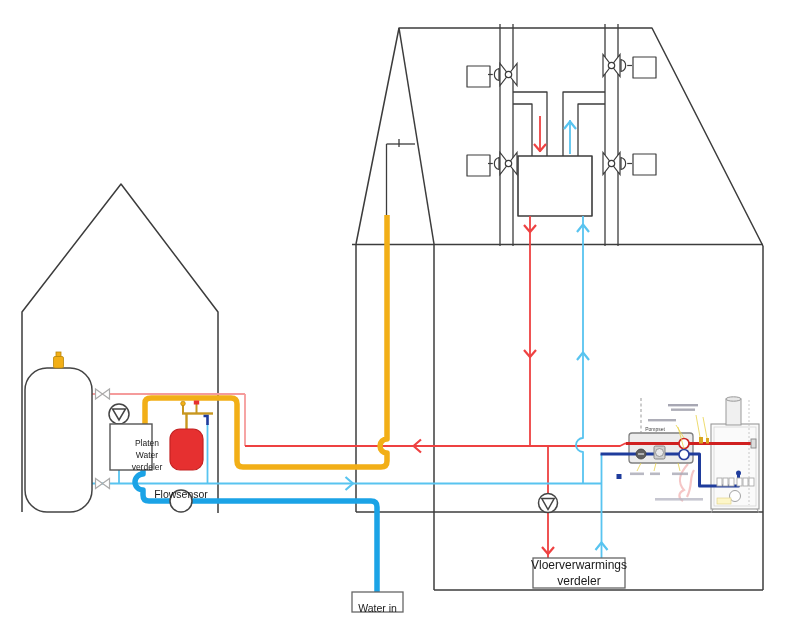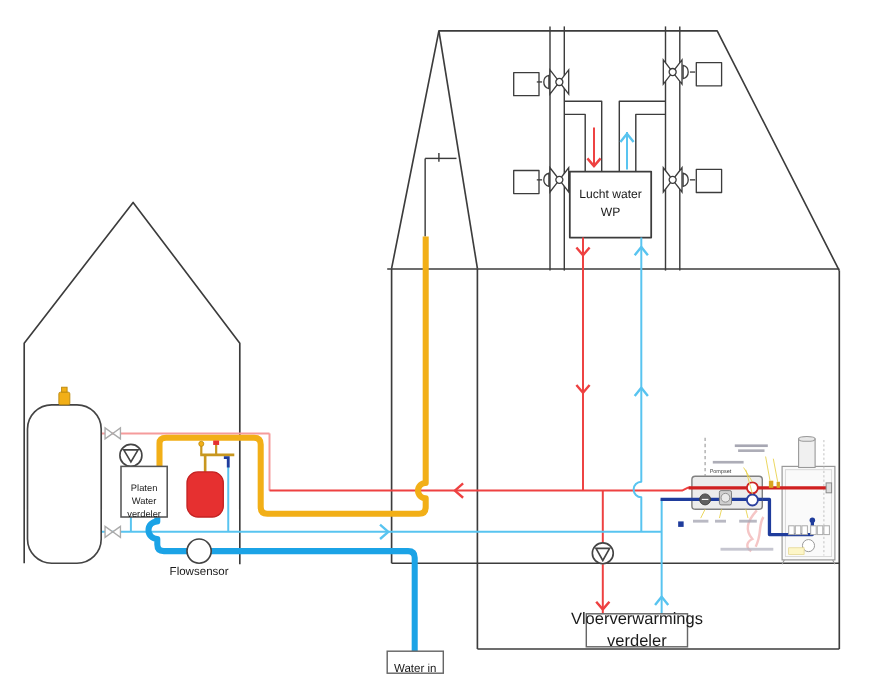--- a/index.html
+++ b/index.html
@@ -3,24 +3,24 @@
 <meta charset="utf-8">
 <style>
   html,body{margin:0;padding:0;background:#ffffff;}
   #stage{position:relative;width:800px;height:617px;background:#ffffff;overflow:hidden;
          font-family:"Liberation Sans", sans-serif;color:#1a1a1a;}
   #stage svg{position:absolute;left:0;top:0;}
   .lbl{position:absolute;display:flex;flex-direction:column;align-items:center;
        justify-content:center;text-align:center;color:#1a1a1a;}
   .lbl div{white-space:nowrap;}
   .wp-lbl{left:518px;top:156px;width:74px;height:60px;font-size:11px;line-height:1.45;}
-  .he-lbl{left:110px;top:424px;width:42px;height:62px;font-size:8.5px;line-height:1.45;}
-  .fs-lbl{left:141px;top:513px;width:80px;height:14px;font-size:10.5px;}
+  .he-lbl{left:126px;top:424px;width:42px;height:62px;font-size:8.5px;line-height:1.45;}
+  .fs-lbl{left:141px;top:487px;width:80px;height:14px;font-size:10.5px;}
   .wi-lbl{left:352px;top:592px;width:51px;height:32px;font-size:10.5px;}
-  .vv-lbl{left:533px;top:558px;width:92px;height:30px;font-size:15px;line-height:1.35;}
+  .vv-lbl{left:533px;top:558px;width:92px;height:30px;font-size:12px;line-height:1.35;}
   .ps-lbl{left:640px;top:425px;width:30px;height:7px;font-size:5px;color:#444;}
 </style>
 </head>
 <body>
 
 <div id="stage">
 <svg width="800" height="617" viewBox="0 0 800 617">
   <defs>
     <g id="rv">
       <path d="M-8.5,-11 L-8.5,11 L0,0 Z" fill="#fff"></path>
@@ -230,24 +230,20 @@
     <line x1="196.5" y1="404" x2="196.5" y2="413" stroke="#c8971f" stroke-width="2"></line>
     <rect x="193.8" y="400.5" width="5.4" height="4" fill="#e63030"></rect>
     <path d="M203.5,416 H207.5 V425" fill="none" stroke="#1f3c9c" stroke-width="2.6"></path>
     <rect x="170" y="429" width="33" height="41" rx="10" stroke="#c42222" stroke-width="1.2" fill="#e63030"></rect>
   </g>
 
   <rect x="533" y="558" width="92" height="30" fill="#fff" stroke="#666" stroke-width="1.3"></rect>
   <rect x="352" y="592" width="51" height="20" fill="#fff" stroke="#666" stroke-width="1.3"></rect>
 </svg>
 
-  <div class="lbl wp-lbl">
-    <div>Lucht water</div>
-    <div>WP</div>
-  </div>
   <div class="lbl he-lbl">
     <div>Platen</div>
     <div>Water</div>
     <div>verdeler</div>
   </div>
   <div class="lbl fs-lbl">
     <div>Flowsensor</div>
   </div>
   <div class="lbl wi-lbl">
     <div>Water in</div>

